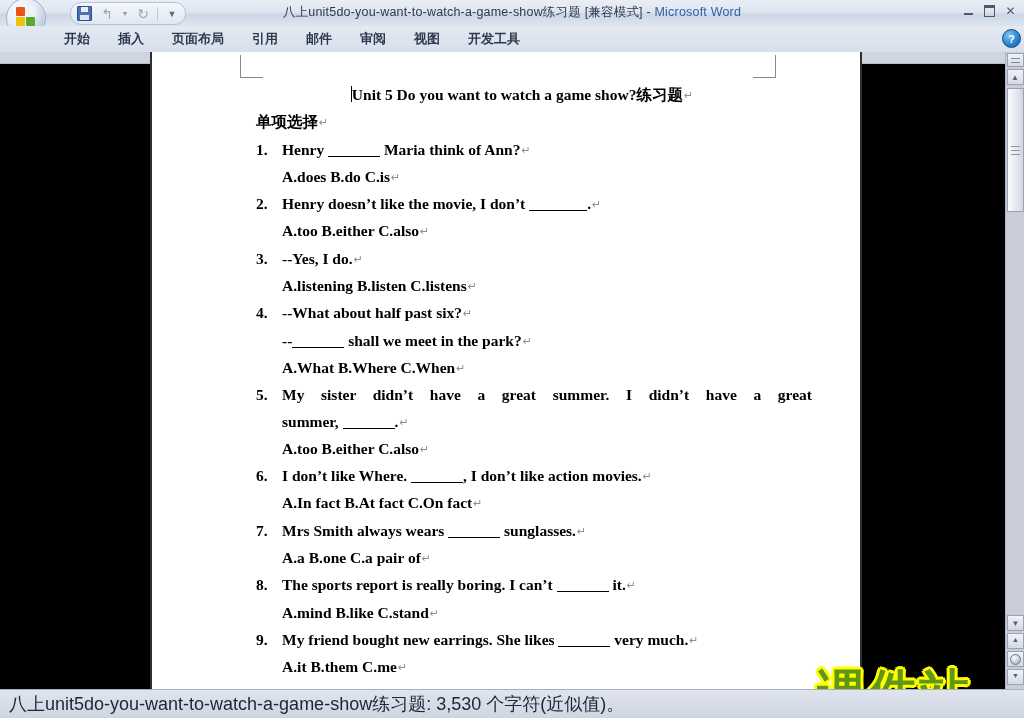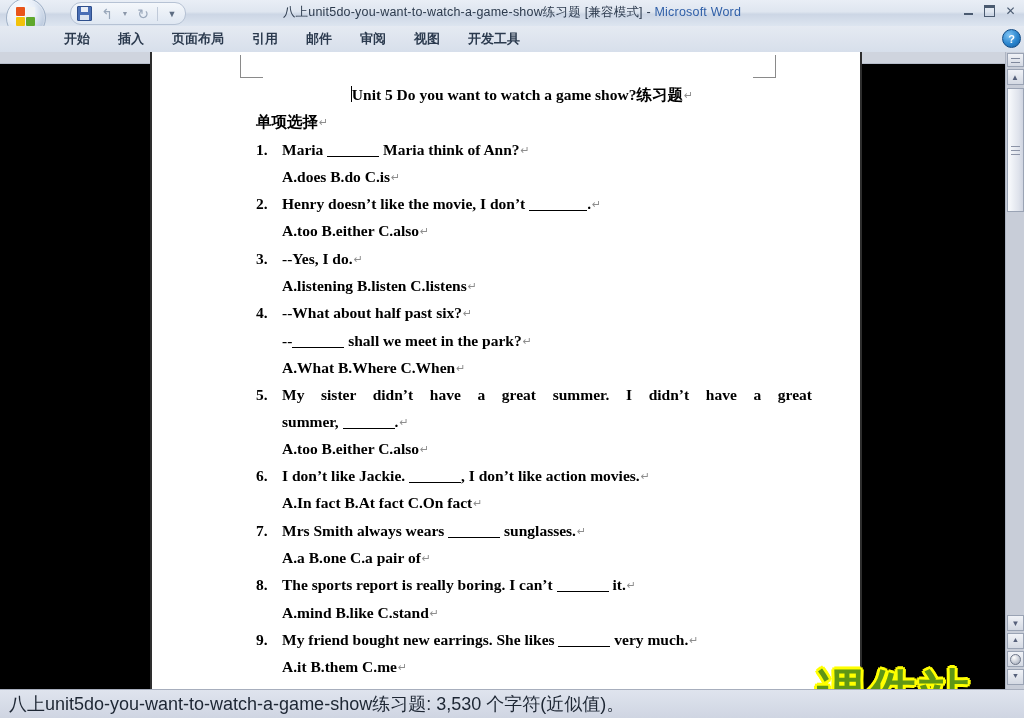--- a/index.html
+++ b/index.html
@@ -428,21 +428,21 @@
 
       <div class="doc">
 
         <div class="doc-title"><span class="caret"></span><span>Unit 5 Do you want to watch a game show?练习题</span><span class="pil">↵</span></div>
 
         <div class="section-label"><span>单项选择</span><span class="pil">↵</span></div>
 
         <div class="qitem">
           <div class="qnum">1.</div>
           <div class="qbody">
-            <div><span>Maria </span><span class="blank b-md"></span><span> Maria think of Ann?</span><span class="pil">↵</span></div>
+            <div><span>Henry </span><span class="blank b-md"></span><span> Maria think of Ann?</span><span class="pil">↵</span></div>
             <div class="opts"><span>A.does      B.do      C.is</span><span class="pil">↵</span></div>
           </div>
         </div>
 
         <div class="qitem">
           <div class="qnum">2.</div>
           <div class="qbody">
             <div><span>Henry doesn’t like the movie, I don’t </span><span class="blank b-lg"></span><span>.</span><span class="pil">↵</span></div>
             <div class="opts"><span>A.too        B.either      C.also</span><span class="pil">↵</span></div>
           </div>
@@ -470,21 +470,21 @@
           <div class="qbody">
             <div class="qline-justify">My sister didn’t have a great summer. I didn’t have a great</div>
             <div class="qline-last"><span>summer, </span><span class="blank b-md"></span><span>.</span><span class="pil">↵</span></div>
             <div class="opts"><span>A.too      B.either     C.also</span><span class="pil">↵</span></div>
           </div>
         </div>
 
         <div class="qitem">
           <div class="qnum">6.</div>
           <div class="qbody">
-            <div><span>I don’t like Jackie. </span><span class="blank b-md"></span><span>, I don’t like action movies.</span><span class="pil">↵</span></div>
+            <div><span>I don’t like Where. </span><span class="blank b-md"></span><span>, I don’t like action movies.</span><span class="pil">↵</span></div>
             <div class="opts"><span>A.In fact      B.At fact      C.On fact</span><span class="pil">↵</span></div>
           </div>
         </div>
 
         <div class="qitem">
           <div class="qnum">7.</div>
           <div class="qbody">
             <div><span>Mrs Smith always wears </span><span class="blank b-md"></span><span> sunglasses.</span><span class="pil">↵</span></div>
             <div class="opts"><span>A.a      B.one      C.a pair of</span><span class="pil">↵</span></div>
           </div>

